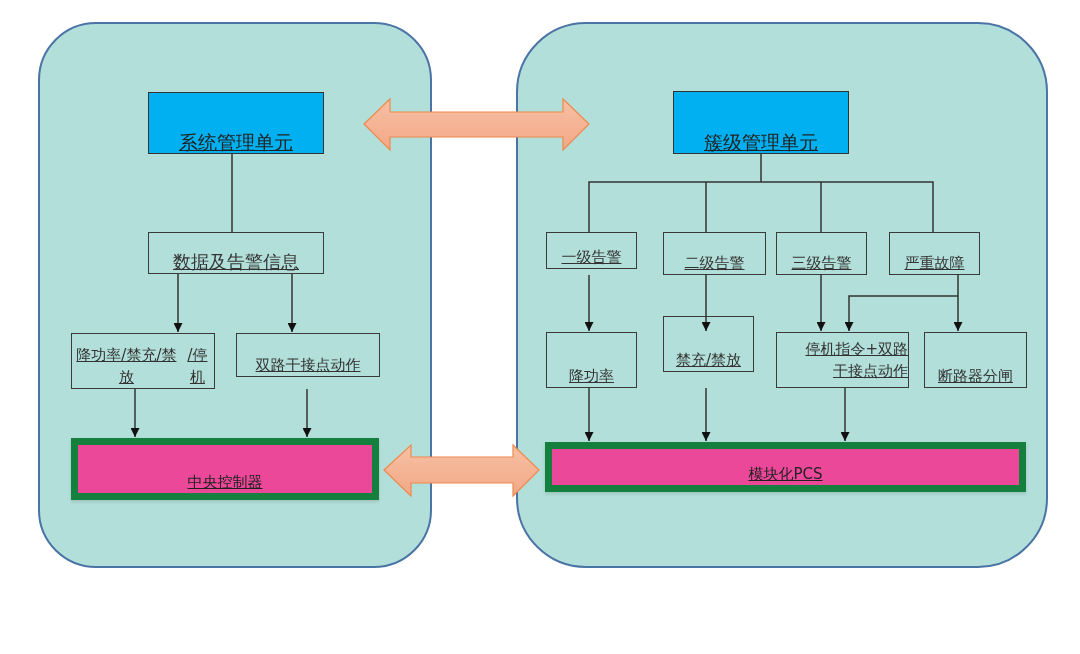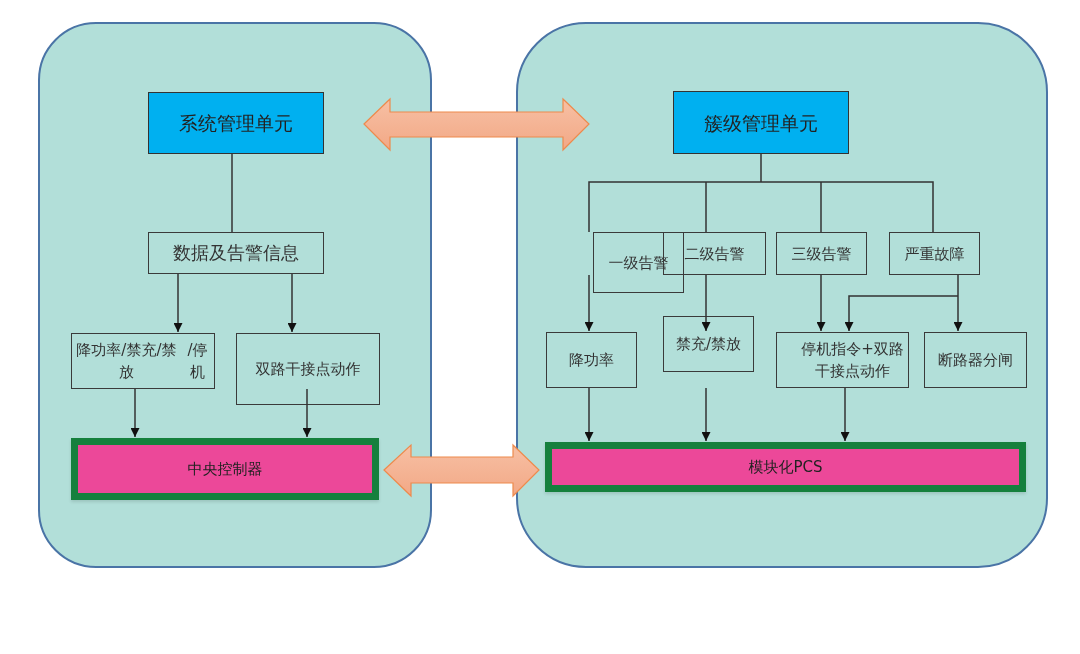--- a/index.html
+++ b/index.html
@@ -3,22 +3,22 @@
 <meta charset="utf-8">
 <style>
   html, body { margin:0; padding:0; background:#ffffff; }
   body { width:1080px; height:654px; position:relative; overflow:hidden;
          font-family:"DejaVu Sans", sans-serif; }
   .panel { position:absolute; background:#b2dfd9; border:2px solid #4a74a6;
            border-radius:60px; box-sizing:border-box; }
   #panel-left  { left:38px;  top:22px; width:394px; height:546px; border-radius:58px 58px 58px 58px; }
   #panel-right { left:516px; top:22px; width:532px; height:546px; border-radius:70px 70px 70px 70px; }
   .box { position:absolute; box-sizing:border-box; border:1.5px solid #3a3a3a;
-         display:flex; align-items:center; justify-content:center; text-align:center;
-         color:#333; font-size:15px; line-height:22px; background:transparent; }
+         display:flex; align-items:flex-end; justify-content:center; text-align:center;
+         color:#333; font-size:15px; line-height:22px; background:transparent;text-decoration:underline; }
   .box.blue { background:#00b0f0; border:1.5px solid #333; font-size:19px; color:#222; }
   .box.cyan { background:#ec4899; border:7px solid #15803d; font-size:15px; color:#222;
               box-shadow:0 2px 3px rgba(0,0,0,0.12); }
   svg.overlay { position:absolute; left:0; top:0; width:1080px; height:654px; pointer-events:none; }
 </style>
 </head>
 <body>
 
 <div class="panel" id="panel-left"></div>
 <div class="panel" id="panel-right"></div>
@@ -26,32 +26,32 @@
 <div class="box blue" style="left:148px; top:92px; width:176px; height:62px;">
   <span>系统管理单元</span>
 </div>
 <div class="box" style="left:148px; top:232px; width:176px; height:42px; font-size:18px;">
   <span>数据及告警信息</span>
 </div>
 <div class="box" style="left:71px; top:333px; width:144px; height:56px; flex-direction:row;">
   <span>降功率/禁充/禁放</span>
   <span>/停机</span>
 </div>
-<div class="box" style="left:236px; top:333px; width:144px; height:72px;">
+<div class="box" style="left:236px; top:333px; width:144px; height:44px;">
   <span>双路干接点动作</span>
 </div>
 <div class="box cyan" style="left:71px; top:438px; width:308px; height:62px;">
   <span>中央控制器</span>
 </div>
 
 <div class="box blue" style="left:673px; top:91px; width:176px; height:63px;">
   <span>簇级管理单元</span>
 </div>
 
-<div class="box" style="left:546px; top:232px; width:91px; height:61px;margin-left:47px;">
+<div class="box" style="left:546px; top:232px; width:91px; height:37px;">
   <span>一级告警</span>
 </div>
 <div class="box" style="left:663px; top:232px; width:103px; height:43px;">
   <span>二级告警</span>
 </div>
 <div class="box" style="left:776px; top:232px; width:91px; height:43px;">
   <span>三级告警</span>
 </div>
 <div class="box" style="left:889px; top:232px; width:91px; height:43px;">
   <span>严重故障</span>

